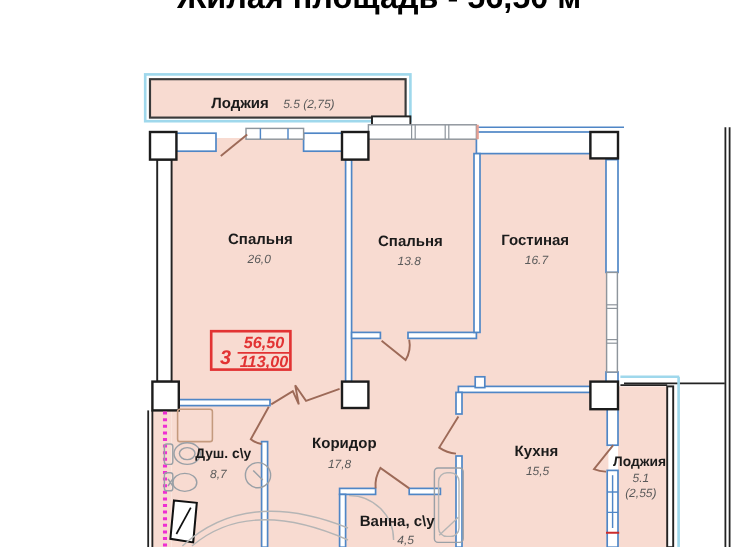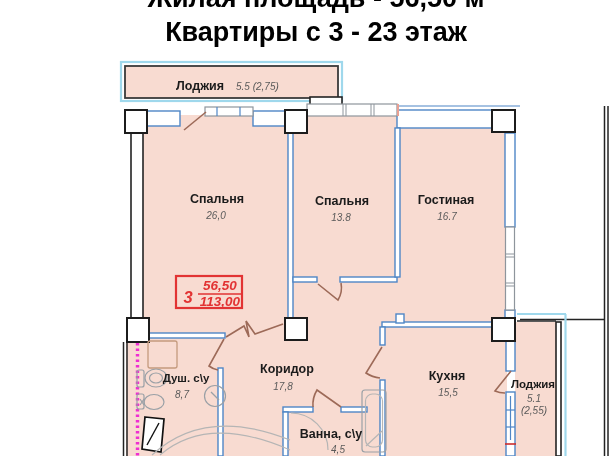--- a/index.html
+++ b/index.html
@@ -45,21 +45,20 @@
   text.stamp-big{font:italic 700 16.5px "Liberation Sans",sans-serif;fill:var(--stamp-red);}
   .stamp-box{fill:none;stroke:var(--stamp-red);stroke-width:2.2;}
   .stamp-line{stroke:var(--stamp-red);stroke-width:1.5;}
 </style>
 </head>
 <body>
 
 <div class="page">
 
   <div id="t1" class="title-line">Жилая площадь - 56,50 м</div>
-  <div id="t2" class="title-line">Квартиры с 3 - 23 этаж</div>
 
   <svg width="610" height="456" viewBox="0 0 610 456">
 
     <g>
       <rect class="pink" x="143" y="115" width="364" height="341"></rect>
       <rect class="pink" x="126" y="338" width="17" height="118"></rect>
       <rect class="pink" x="515" y="322" width="41" height="134"></rect>
     </g>
 
     <g>

